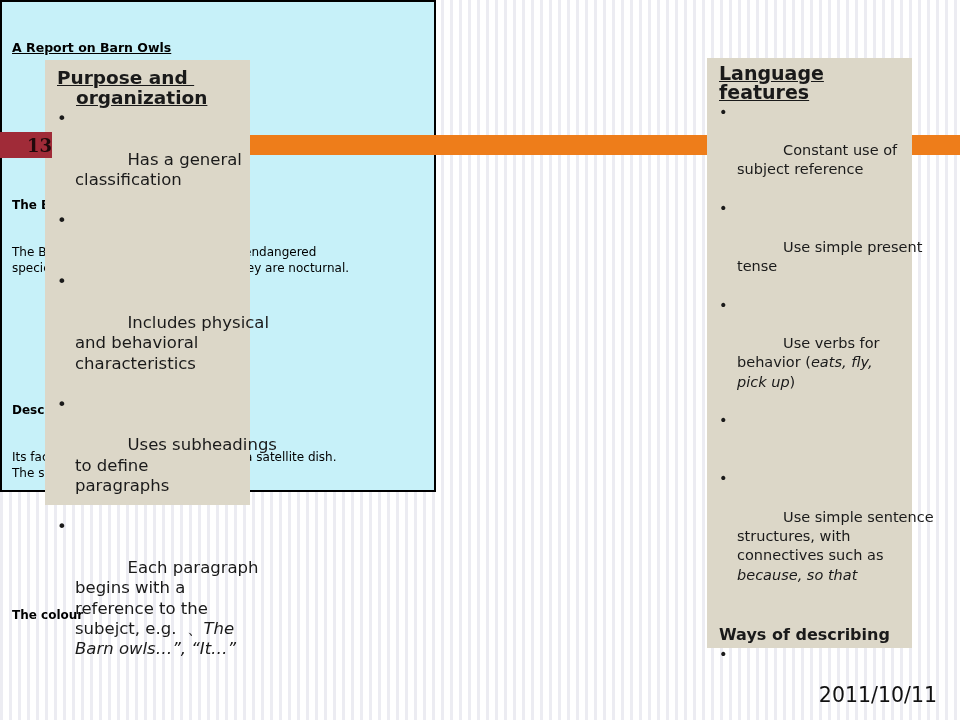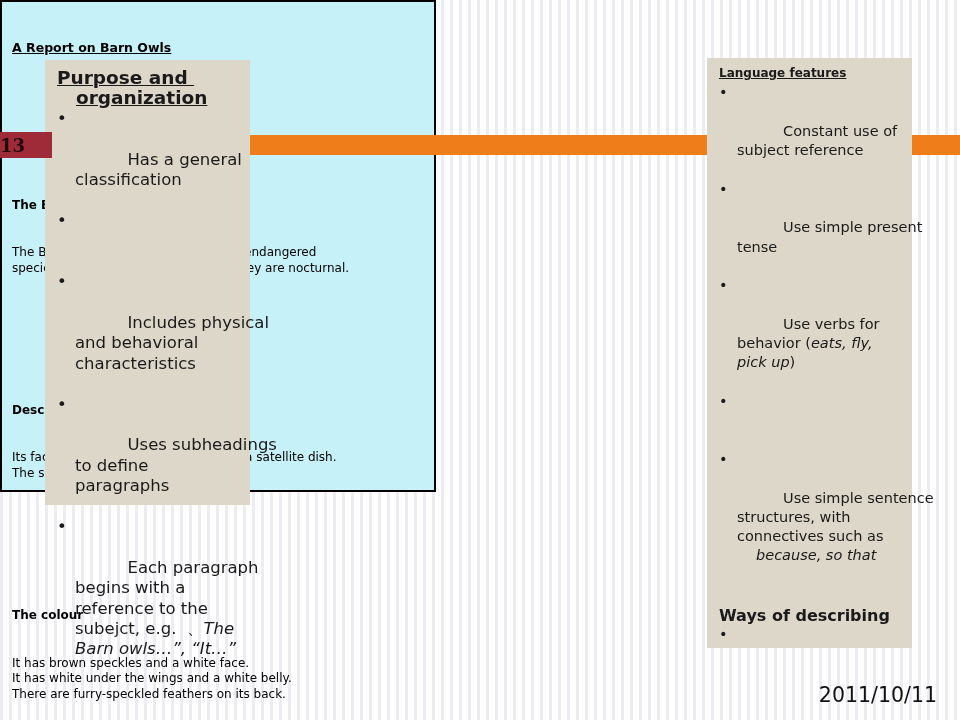--- a/index.html
+++ b/index.html
@@ -14,21 +14,21 @@
 
   
   .accent-bar{
     position:absolute;left:0;top:135px;width:960px;height:20px;
     background:var(--accent_bar,#ee7d1a);z-index:1;
   }
   
   .page-badge{
     position:absolute;left:0;top:132px;width:52px;height:26px;
     background:var(--page_badge_bg,#a02b38);z-index:3;
-    display:flex;align-items:center;justify-content:flex-start;
+    display:flex;align-items:center;justify-content:flex-end;
     font-family:"DejaVu Serif","Liberation Serif",serif;
     font-weight:bold;font-size:18px;color:var(--page_badge_text,#20090b);
   }
 
   .panel{
     position:absolute;z-index:2;box-sizing:border-box;
     background:var(--panel_bg,#dcd7c8);color:var(--text,#1a1a1a);
   }
   #left-panel{
     left:45px;top:60px;width:205px;height:445px;
@@ -49,21 +49,21 @@
     font-size:12px;line-height:15.8px;white-space:pre;
   }
   .rtitle{font-weight:bold;text-decoration:underline;font-size:12.5px;}
   .sec{margin-top:15.8px;}
   .sh{font-weight:bold;}
 
   #right-panel{
     left:707px;top:58px;width:205px;height:590px;
     padding:6px 4px 6px 12px;font-size:14.5px;line-height:19.3px;
   }
-  .rttitle{font-weight:bold;font-size:12px;text-decoration:underline;}
+  .rttitle{font-weight:bold;font-size:19px;text-decoration:underline;}
   .ways{font-weight:bold;font-size:16px;margin-top:21px;}
 
   .slide-date{
     position:absolute;top:683px;right:23px;z-index:2;
     font-size:20.5px;color:#111;padding-left:30px;
   }
 </style>
 </head>
 <body>
 
@@ -128,23 +128,20 @@
         </div>
       
         <div class="sec">
           <div class="sh">Description</div>
           <div class="sb">Its face is like a plate which is used as a satellite dish.
 The sound bounces off.</div>
         </div>
       
         <div class="sec">
           <div class="sh">The colour</div>
-          <div class="sb">It has brown speckles and a white face.
-It has white under the wings and a white belly.
-There are furry-speckled feathers on its back.</div>
         </div>
       
         
       
         
       
         
       </div>
   </div>
 
@@ -173,21 +170,21 @@
 
         <div class="li">
           <span class="blt">•</span>
         </div>
 
         <div class="li">
           <span class="blt">•</span>
           <span><span>Use simple sentence
 structures, with
 connectives such as
-</span><span style="font-style: italic; margin-left: 19px;">because, so that</span></span>
+</span><span style="font-style: italic;">because, so that</span></span>
         </div>
       </div>
     <div class="ways">Ways of describing</div>
     <div>
 
         <div class="li">
           <span class="blt">•</span>
           
         </div>
 

